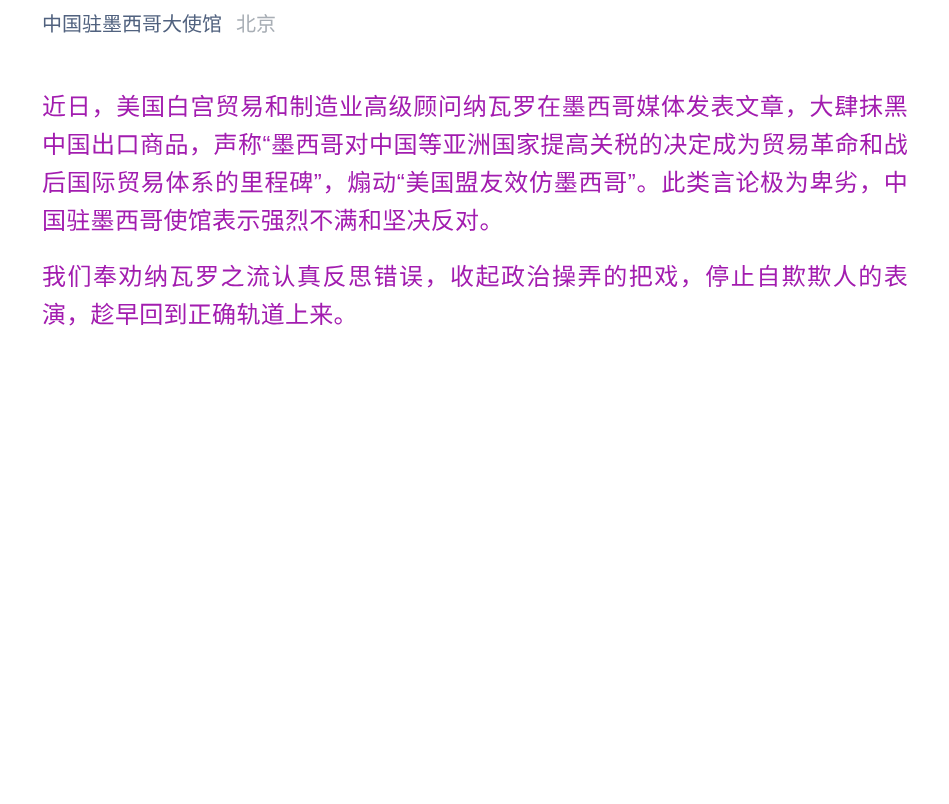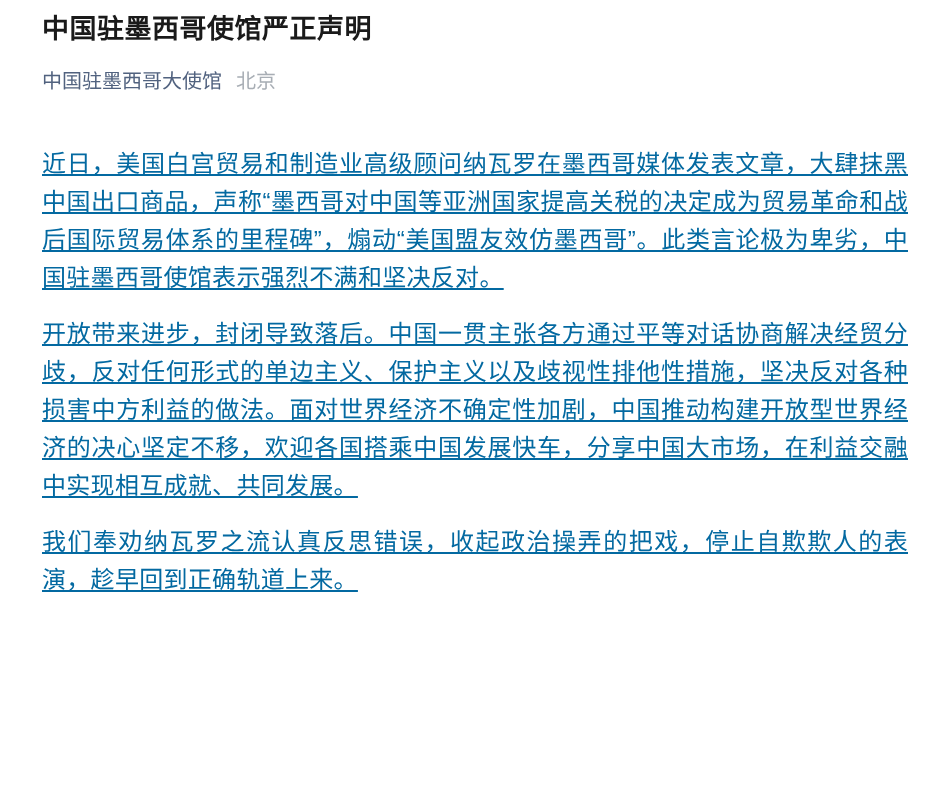--- a/index.html
+++ b/index.html
@@ -34,39 +34,36 @@
     color: #51627f;
     text-decoration: none;
     cursor: pointer;
   }
   .byline .meta {
     color: #a8aeb5;
   }
   .article-body p {
     font-size: 24px;
     line-height: 38px;
-    color: #0369a1;
+    color: #a21caf;
     text-align: justify;
     letter-spacing: 0.3px;
     margin-bottom: 18px;
-    text-decoration: underline;
   }
   .article-body p:last-child { margin-bottom: 0; }
 </style>
 </head>
 <body>
 
 <div class="page">
 
-  <h1 class="article-title">中国驻墨西哥使馆严正声明</h1>
 
   <div class="byline">
     <a class="author">中国驻墨西哥大使馆</a>
     <span class="meta">北京</span>
   </div>
 
   <div class="article-body">
     <p>近日，美国白宫贸易和制造业高级顾问纳瓦罗在墨西哥媒体发表文章，大肆抹黑中国出口商品，声称“墨西哥对中国等亚洲国家提高关税的决定成为贸易革命和战后国际贸易体系的里程碑”，煽动“美国盟友效仿墨西哥”。此类言论极为卑劣，中国驻墨西哥使馆表示强烈不满和坚决反对。</p>
-    <p>开放带来进步，封闭导致落后。中国一贯主张各方通过平等对话协商解决经贸分歧，反对任何形式的单边主义、保护主义以及歧视性排他性措施，坚决反对各种损害中方利益的做法。面对世界经济不确定性加剧，中国推动构建开放型世界经济的决心坚定不移，欢迎各国搭乘中国发展快车，分享中国大市场，在利益交融中实现相互成就、共同发展。</p>
     <p>我们奉劝纳瓦罗之流认真反思错误，收起政治操弄的把戏，停止自欺欺人的表演，趁早回到正确轨道上来。</p>
   </div>
 
 </div>
 
 </body></html>

